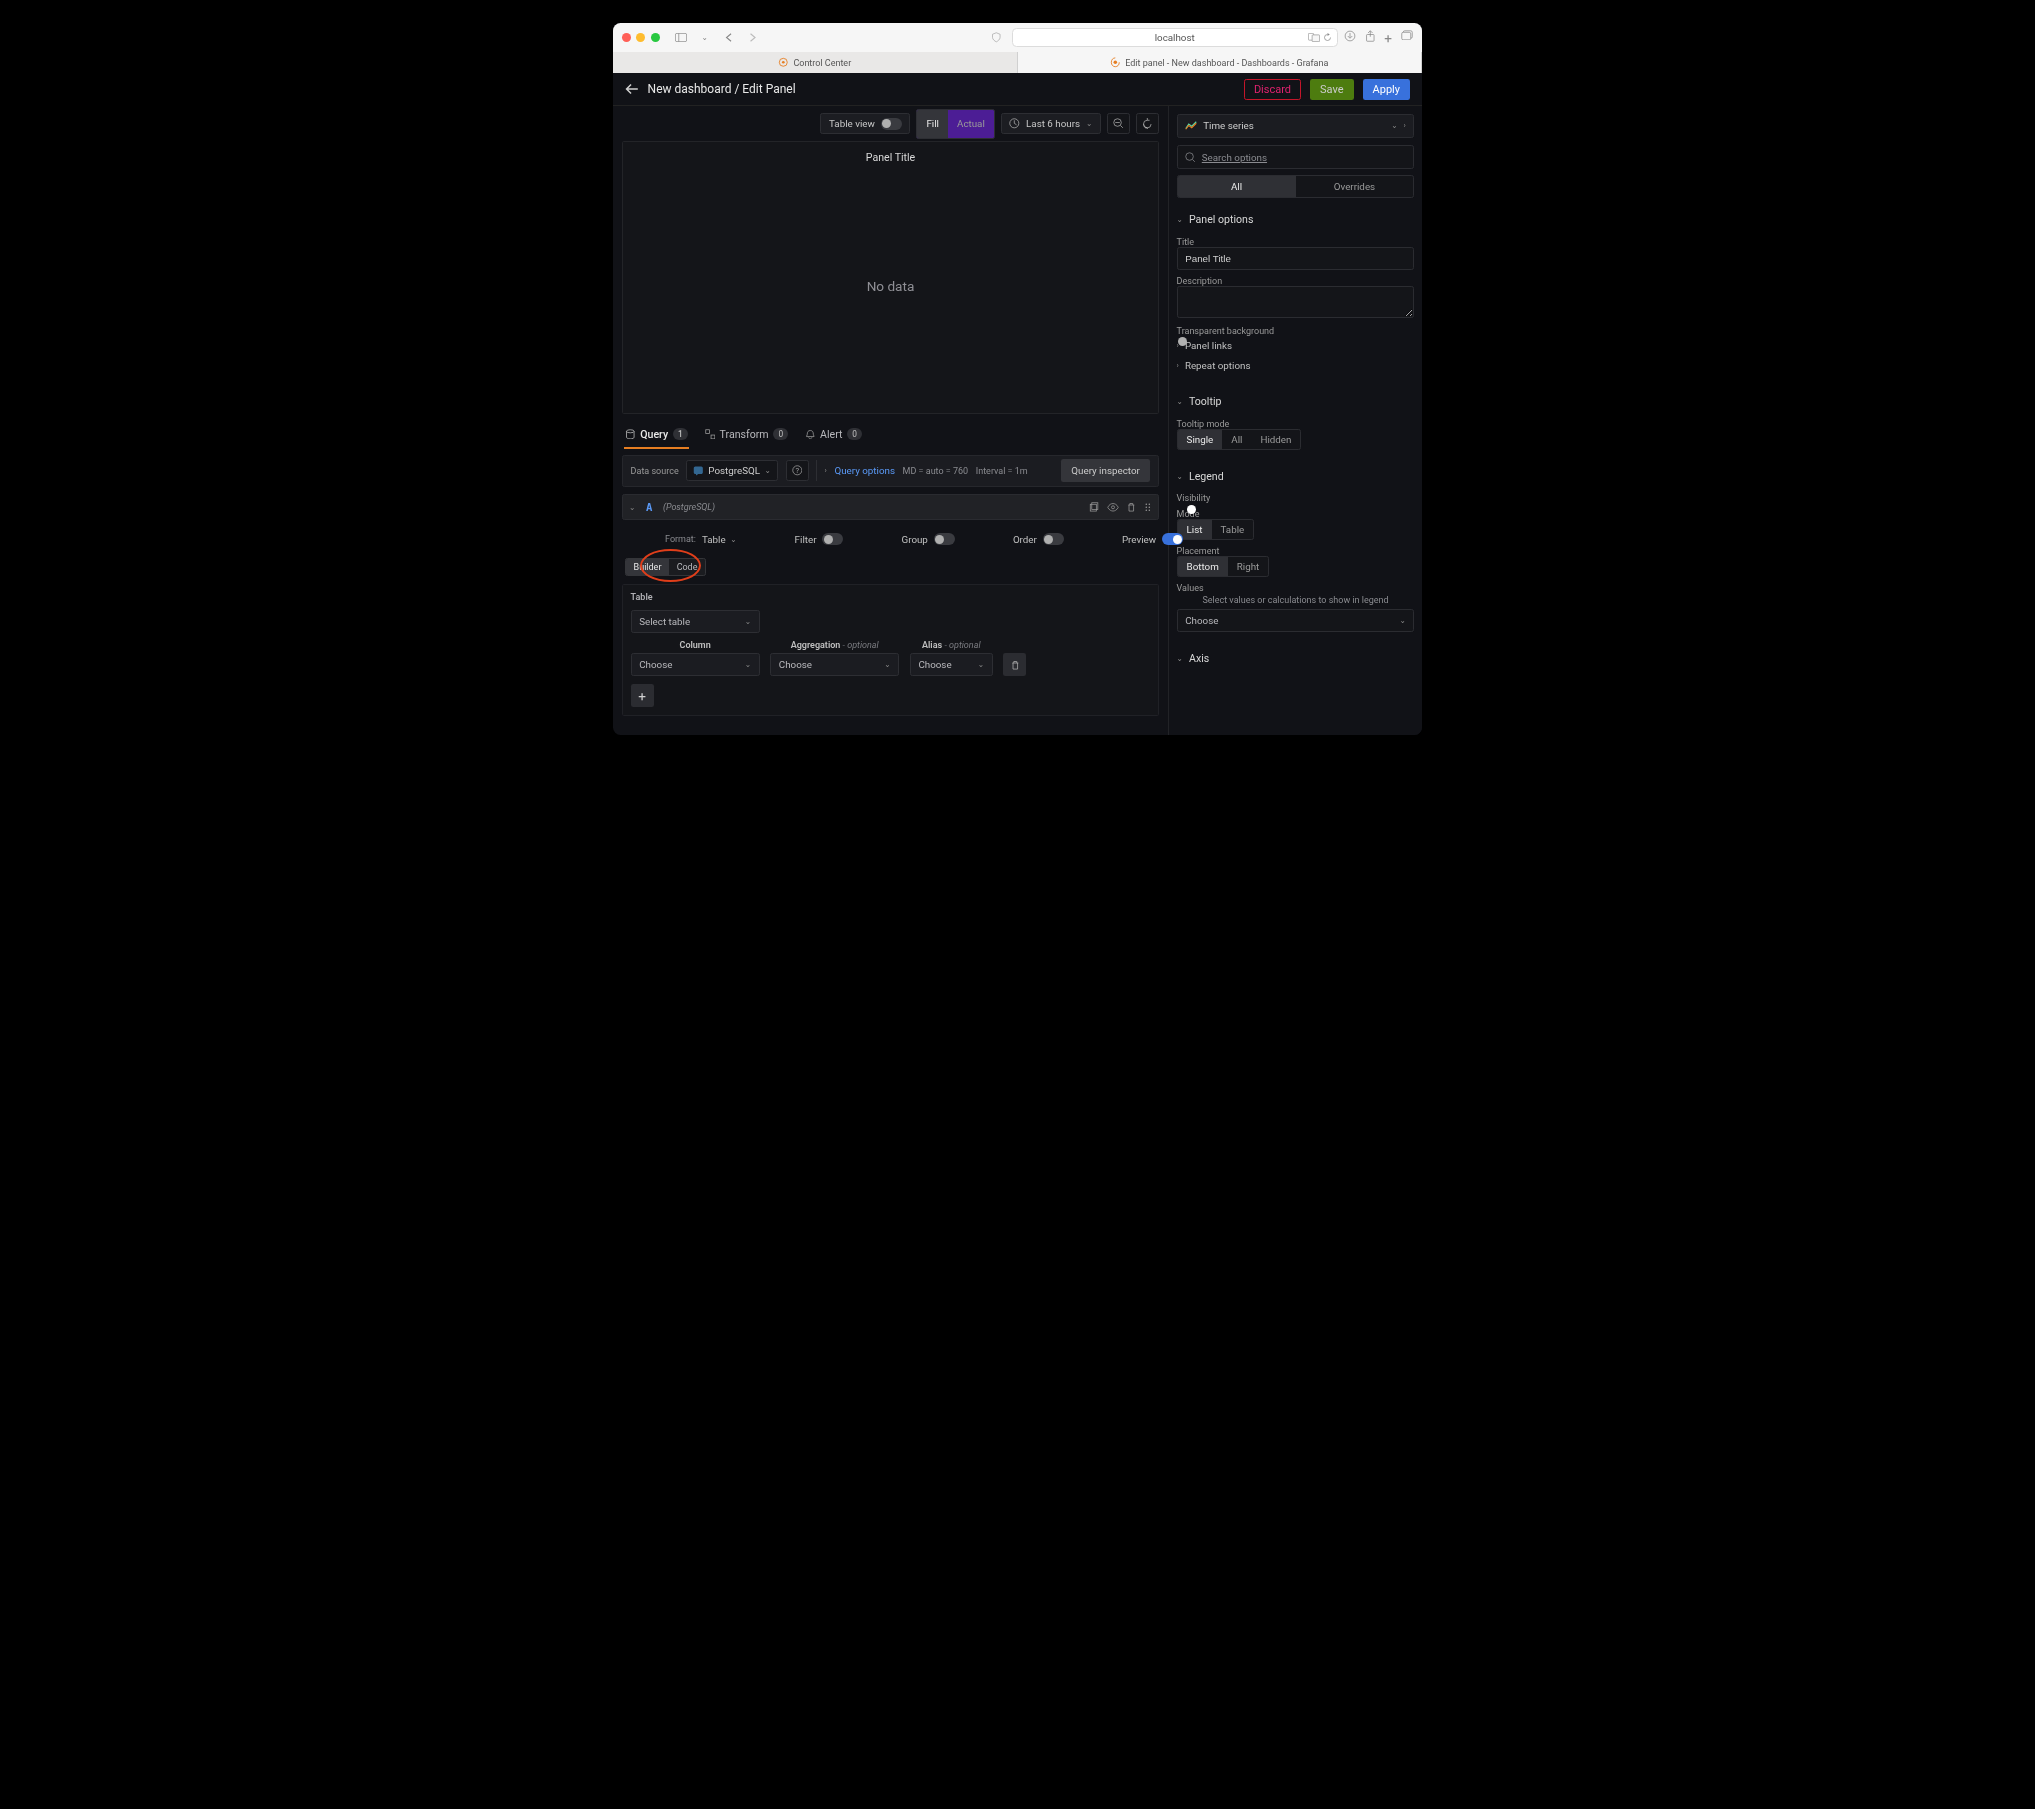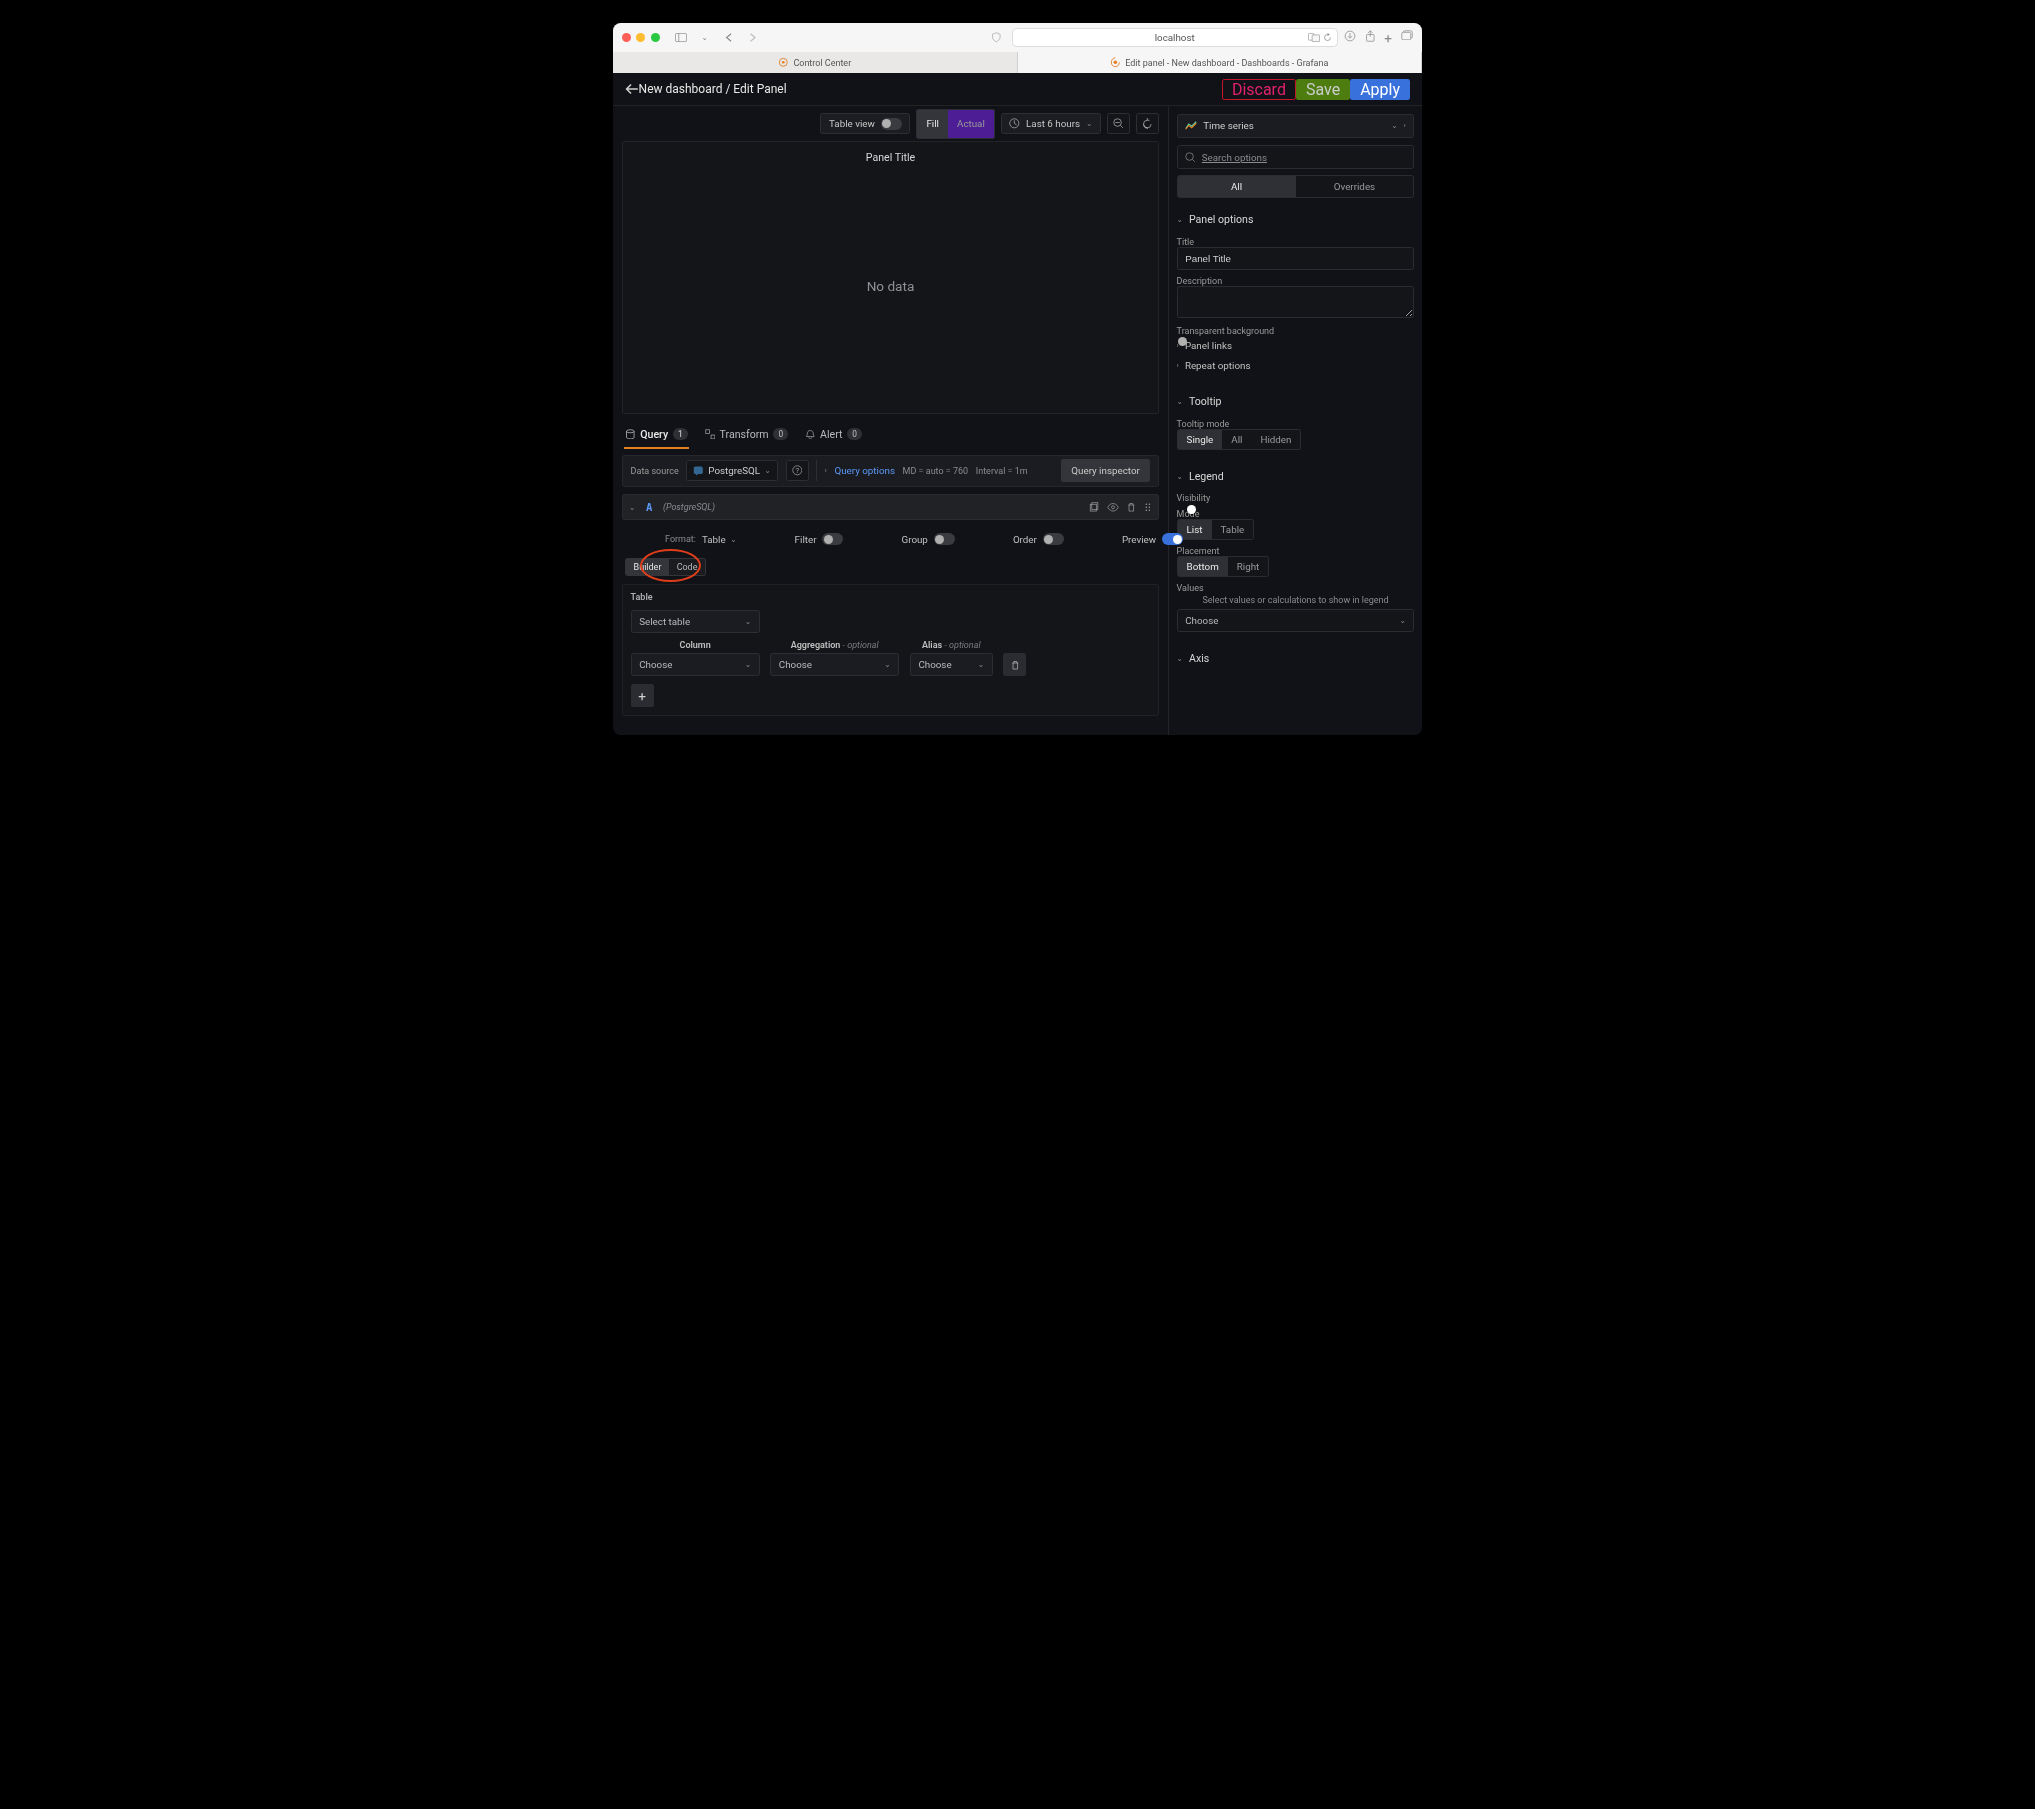--- a/index.html
+++ b/index.html
@@ -72,32 +72,33 @@
     border-right:0.8px solid #d0d0d0;
   }
   .browser-tab.active { background:#f6f6f6; }
   .grafana-icon { width:10.6px; height:10.6px; }
   .app-header {
     height: 31px;
     background: #111217;
     display:flex;
     align-items:center;
     padding: 16px 12px;
+    gap: 9px;
     border-bottom: 0.8px solid #222;
   }
   .breadcrumb { font-size:12px; color:#e8e8e8; }
   .app-header .spacer { flex:1; }
   .btn {
     height: 21px;
     padding: 0 9px;
     border-radius: 2.3px;
     display:inline-flex;
     align-items:center;
     gap:4.5px;
-    font-size:16px;
+    font-size:11px;
     cursor:pointer;
     border:0.8px solid transparent;
     background:#26272c;
     color:#ccc;
   }
   .btn-discard { background:#111217; border:0.8px solid #c4162a; color:#e0226e; }
   .btn-save { background: #4d7c0f; }
   .btn-apply { background:#3871dc; color:#fff; }
   .btn-run { background:#3871dc; color:#fff; font-size:9px; height:19.7px; padding:0 7.6px;}
   .content-row {

